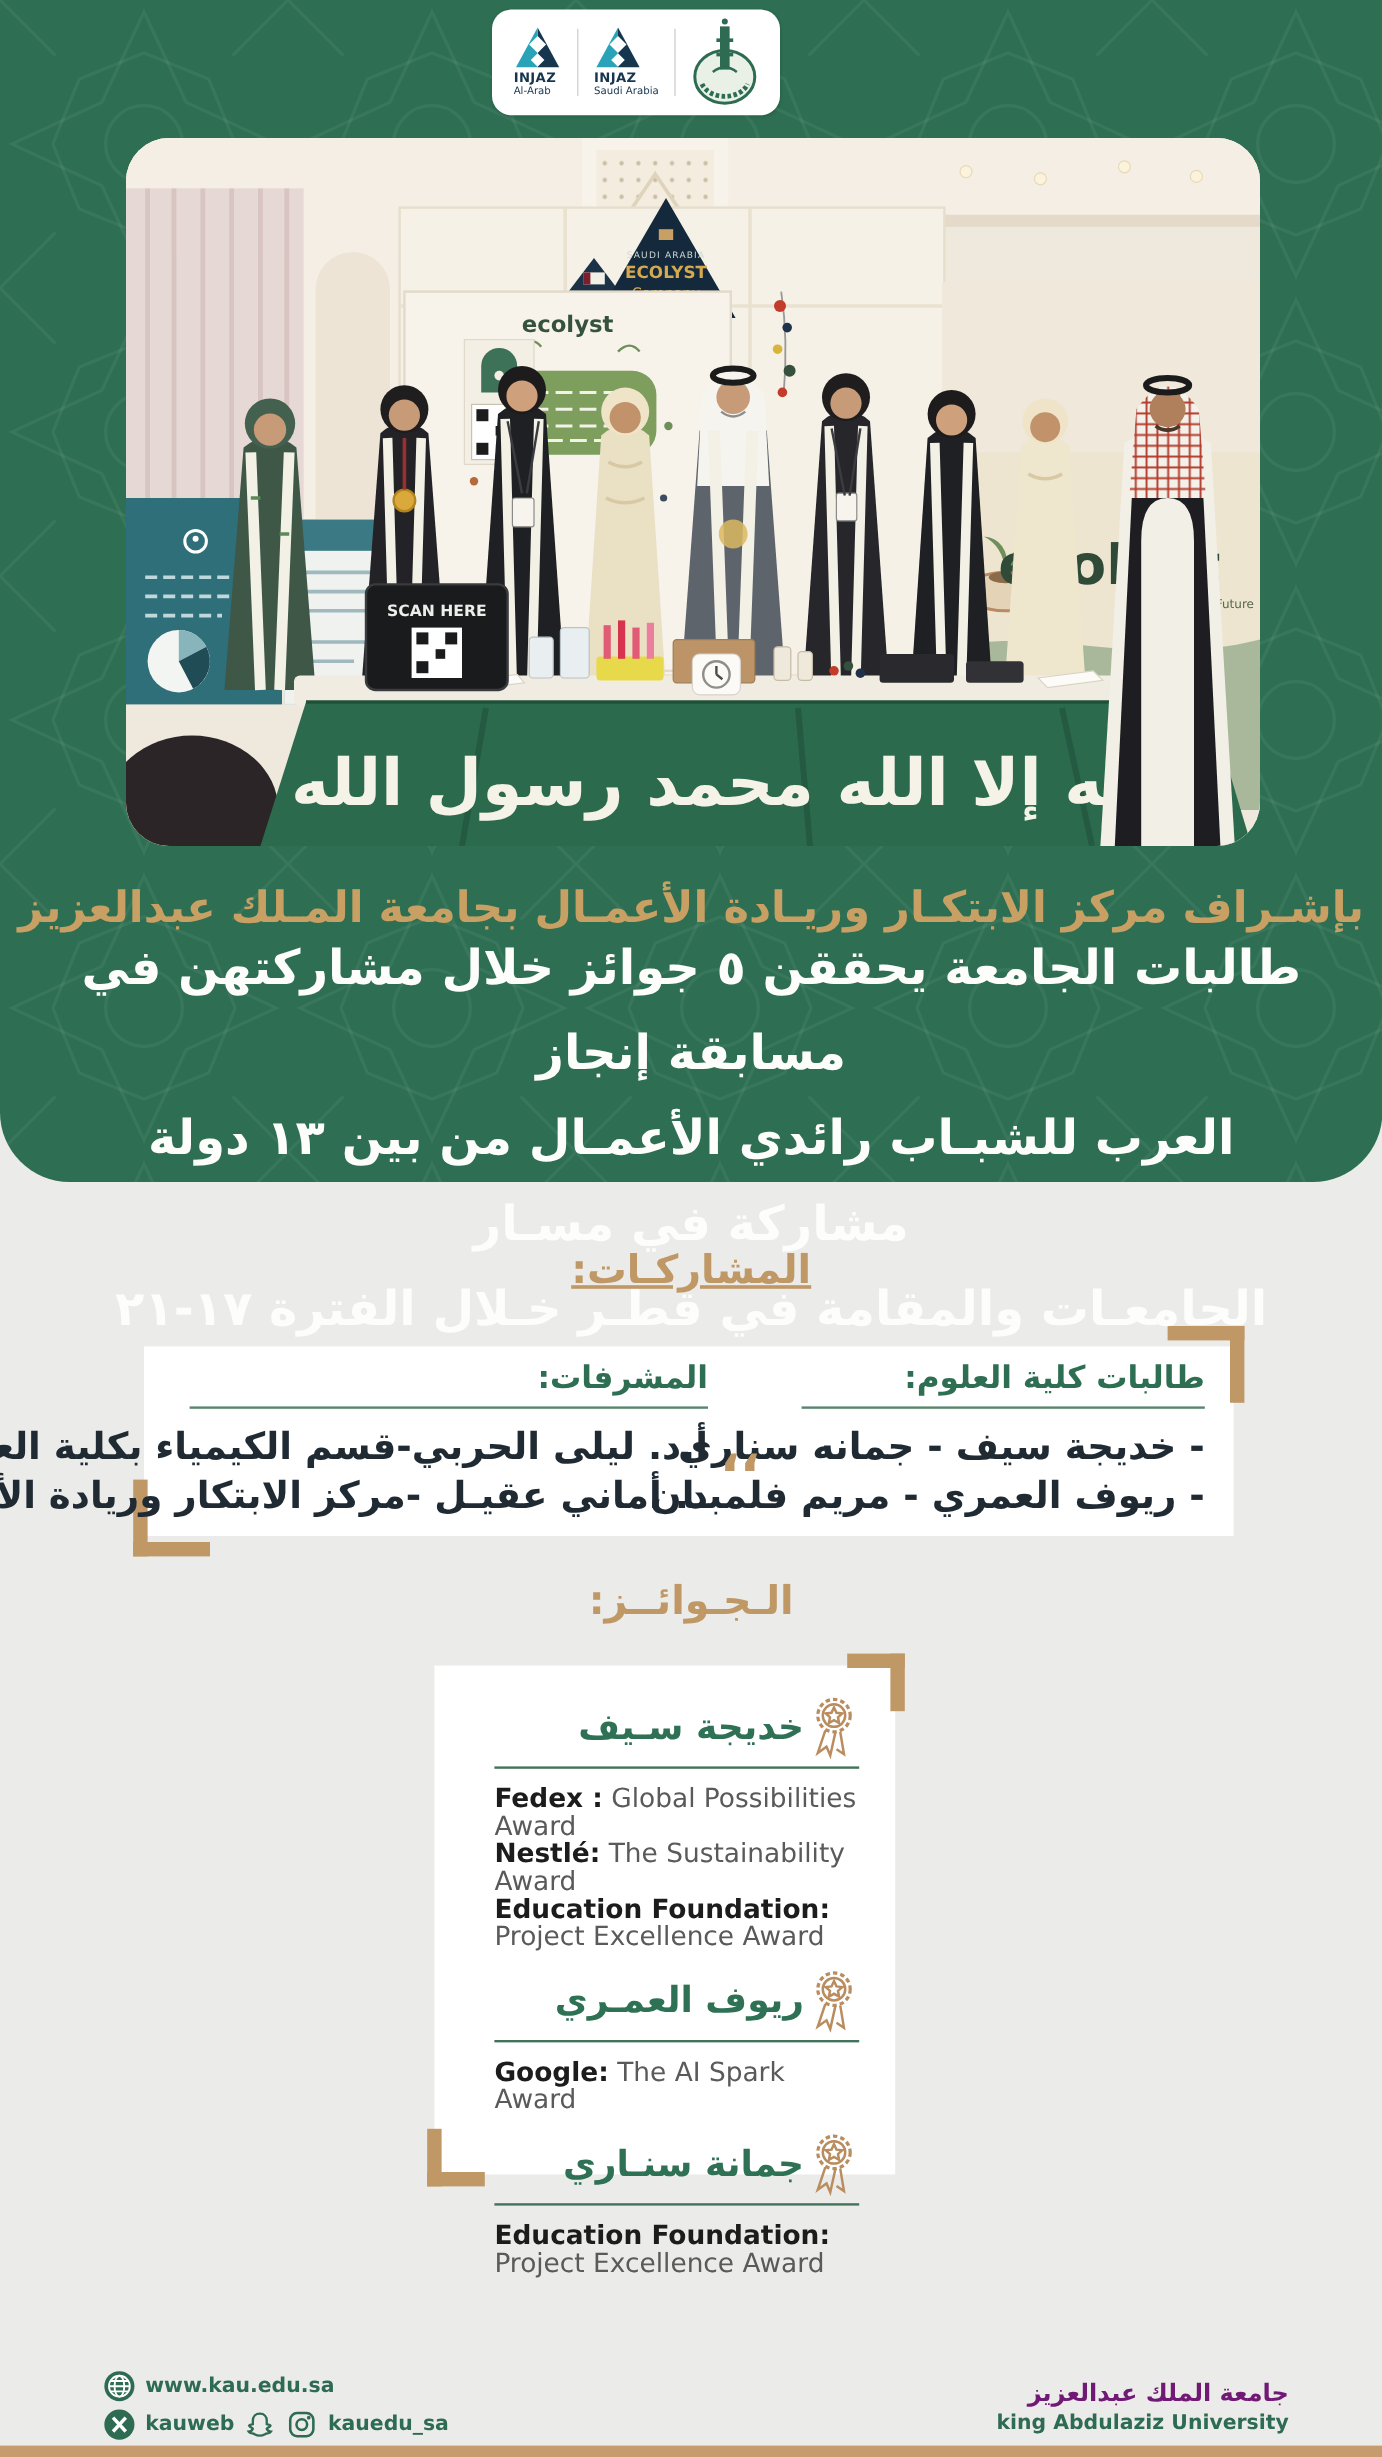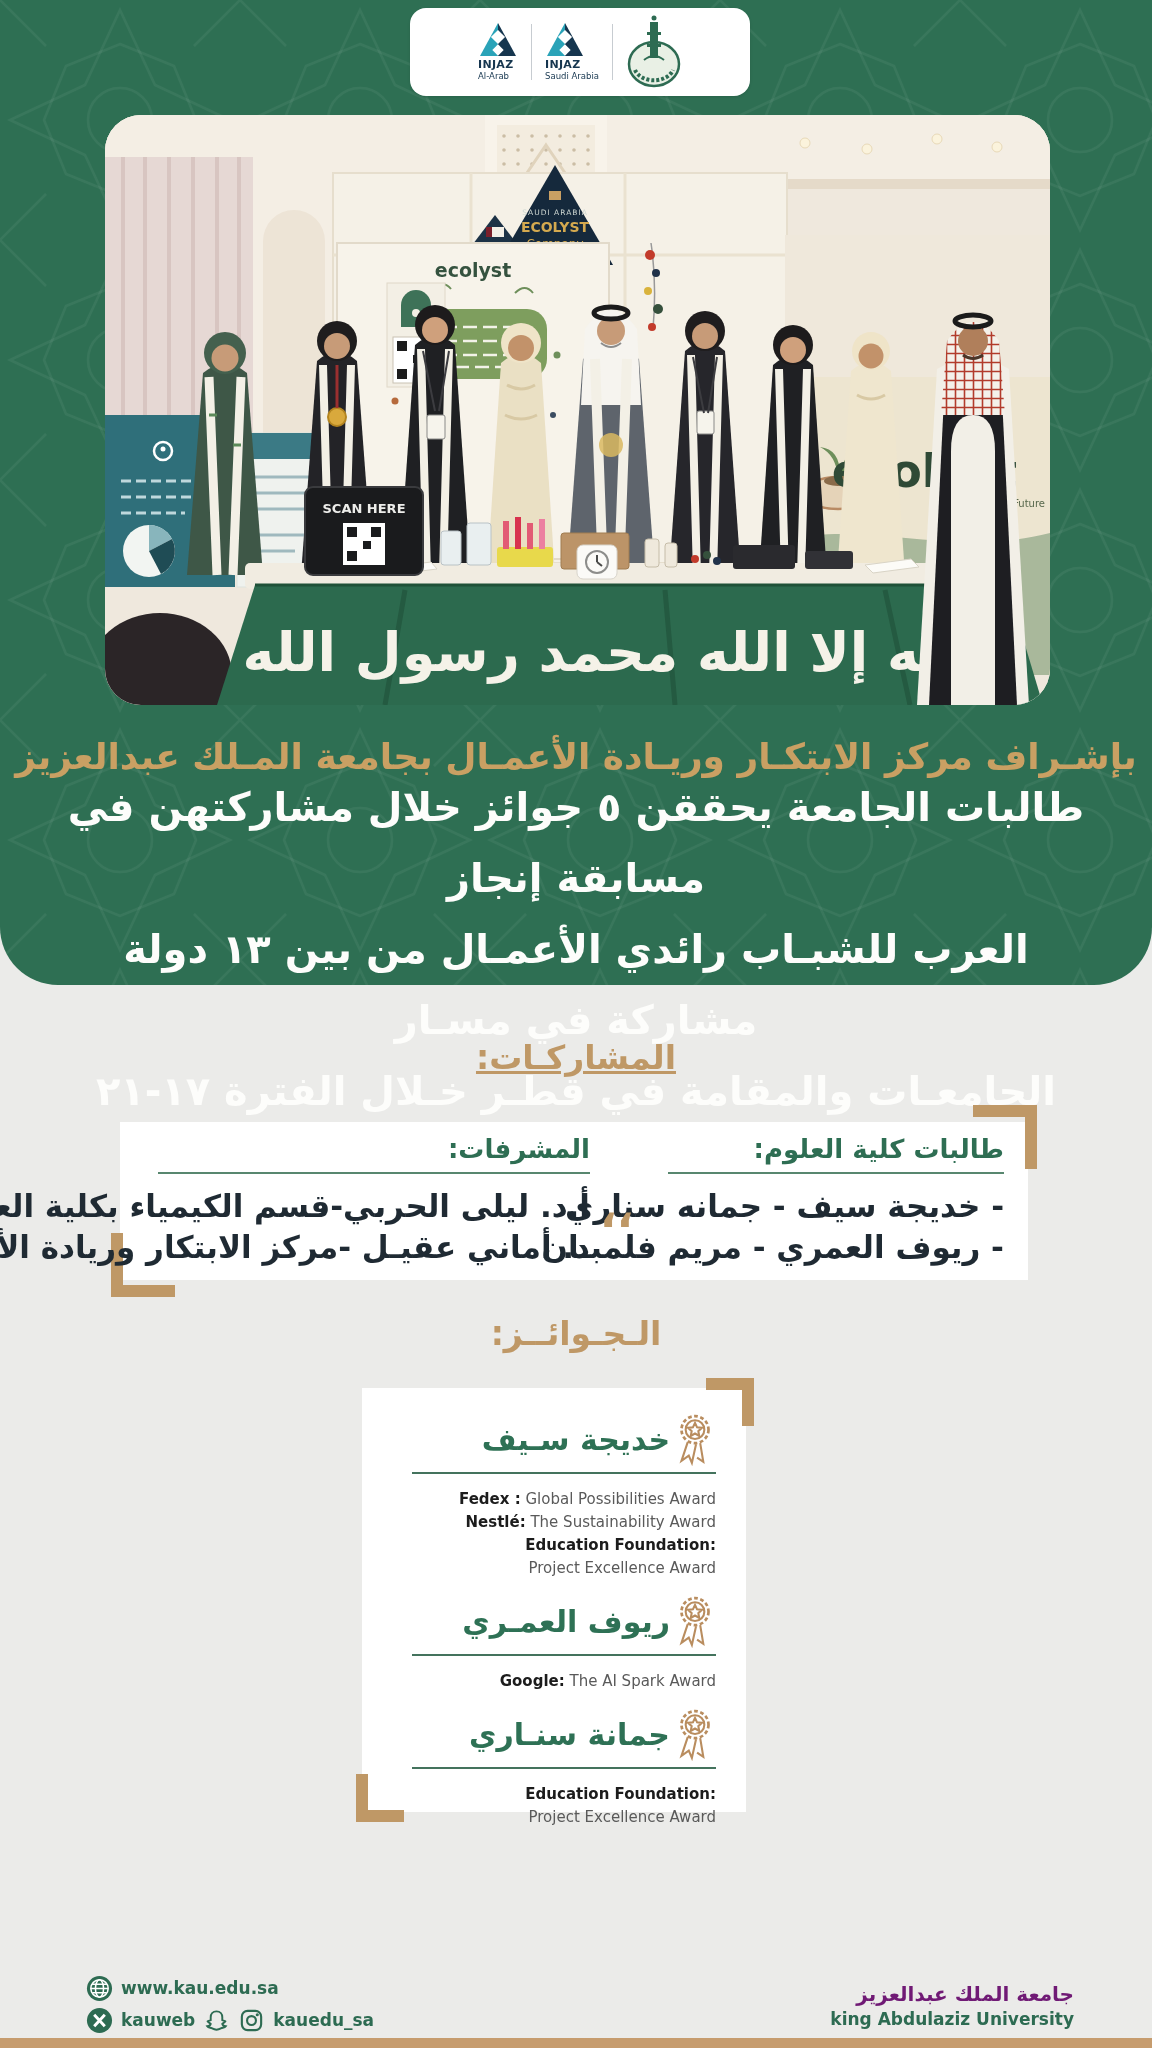--- a/index.html
+++ b/index.html
@@ -5,21 +5,21 @@
   html,body{margin:0;padding:0;background:#d9d9d6;}
   .poster{
     position:relative;width:1152px;height:2048px;margin:0 auto;
     background:#EBEBE9;overflow:hidden;
     font-family:"DejaVu Sans","Liberation Sans",sans-serif;
   }
   .green-hero{position:absolute;top:0;left:0;width:1152px;height:985px;
     background:#2E6F53;border-radius:0 0 58px 58px;overflow:hidden;}
   .pattern-svg{position:absolute;top:0;left:0;}
   
-  .logo-card{position:absolute;top:8px;left:410px;width:340px;height:88px;
+  .logo-card{position:absolute;top:8px;left:410px;width:240px;height:88px;
     background:#ffffff;border-radius:16px;display:flex;align-items:center;
     justify-content:center;gap:13px;box-shadow:0 1px 3px rgba(0,0,0,.12);}
   .injaz{display:flex;flex-direction:column;align-items:flex-start;}
   .injaz-name{font-size:11px;font-weight:bold;color:#16364F;line-height:12px;letter-spacing:.3px;}
   .injaz-sub{font-size:8.5px;color:#16364F;line-height:10px;}
   .logo-div{width:1px;height:56px;background:#C7CCD1;}
   
   .photo{position:absolute;top:115px;left:105px;width:945px;height:590px;
     border-radius:36px;overflow:hidden;background:#EFE8DD;}
   
@@ -49,21 +49,21 @@
   .p-quote{position:absolute;left:480px;top:64px;color:#BF9866;
     font-size:44px;font-weight:bold;direction:ltr;}
   .a-card{top:1388px;left:362px;width:384px;height:424px;padding:0;}
   .a-card .br-tr{width:36px;height:36px;top:-10px;right:-8px;}
   .a-card .br-bl{width:36px;height:36px;bottom:-10px;left:-6px;}
   .a-inner{position:absolute;top:24px;left:50px;right:30px;}
   .winner-head{display:flex;direction:rtl;align-items:center;justify-content:flex-start;gap:10px;}
   .winner-name{color:#2E7155;font-size:30px;font-weight:bold;direction:rtl;}
   .medal{width:42px;height:54px;flex:0 0 auto;margin-left:-6px;}
   .winner-rule{height:2px;background:#44735D;margin:6px 0 14px;}
-  .aw-lines{direction:ltr;text-align:right;font-size:15px;line-height:23px;color:#5A5A5A;}
+  .aw-lines{direction:ltr;text-align:left;font-size:22px;line-height:23px;color:#5A5A5A;}
   .aw-lines b{color:#1C1C1C;}
   .gap-sm{height:14px;}
   
   .footer-left{position:absolute;left:86px;top:1974px;}
   .f-row{display:flex;align-items:center;gap:8px;height:28px;margin-bottom:4px;}
   .f-text{color:#2D6B52;font-size:17px;font-weight:bold;}
   .f-ico{width:27px;height:27px;flex:0 0 auto;}
   .footer-right{position:absolute;right:78px;top:1980px;text-align:right;}
   .org-ar{direction:rtl;color:#701a75;font-size:20px;font-weight:bold;line-height:28px;}
   .org-en{color:#2D6B52;font-size:17px;font-weight:bold;line-height:22px;}

